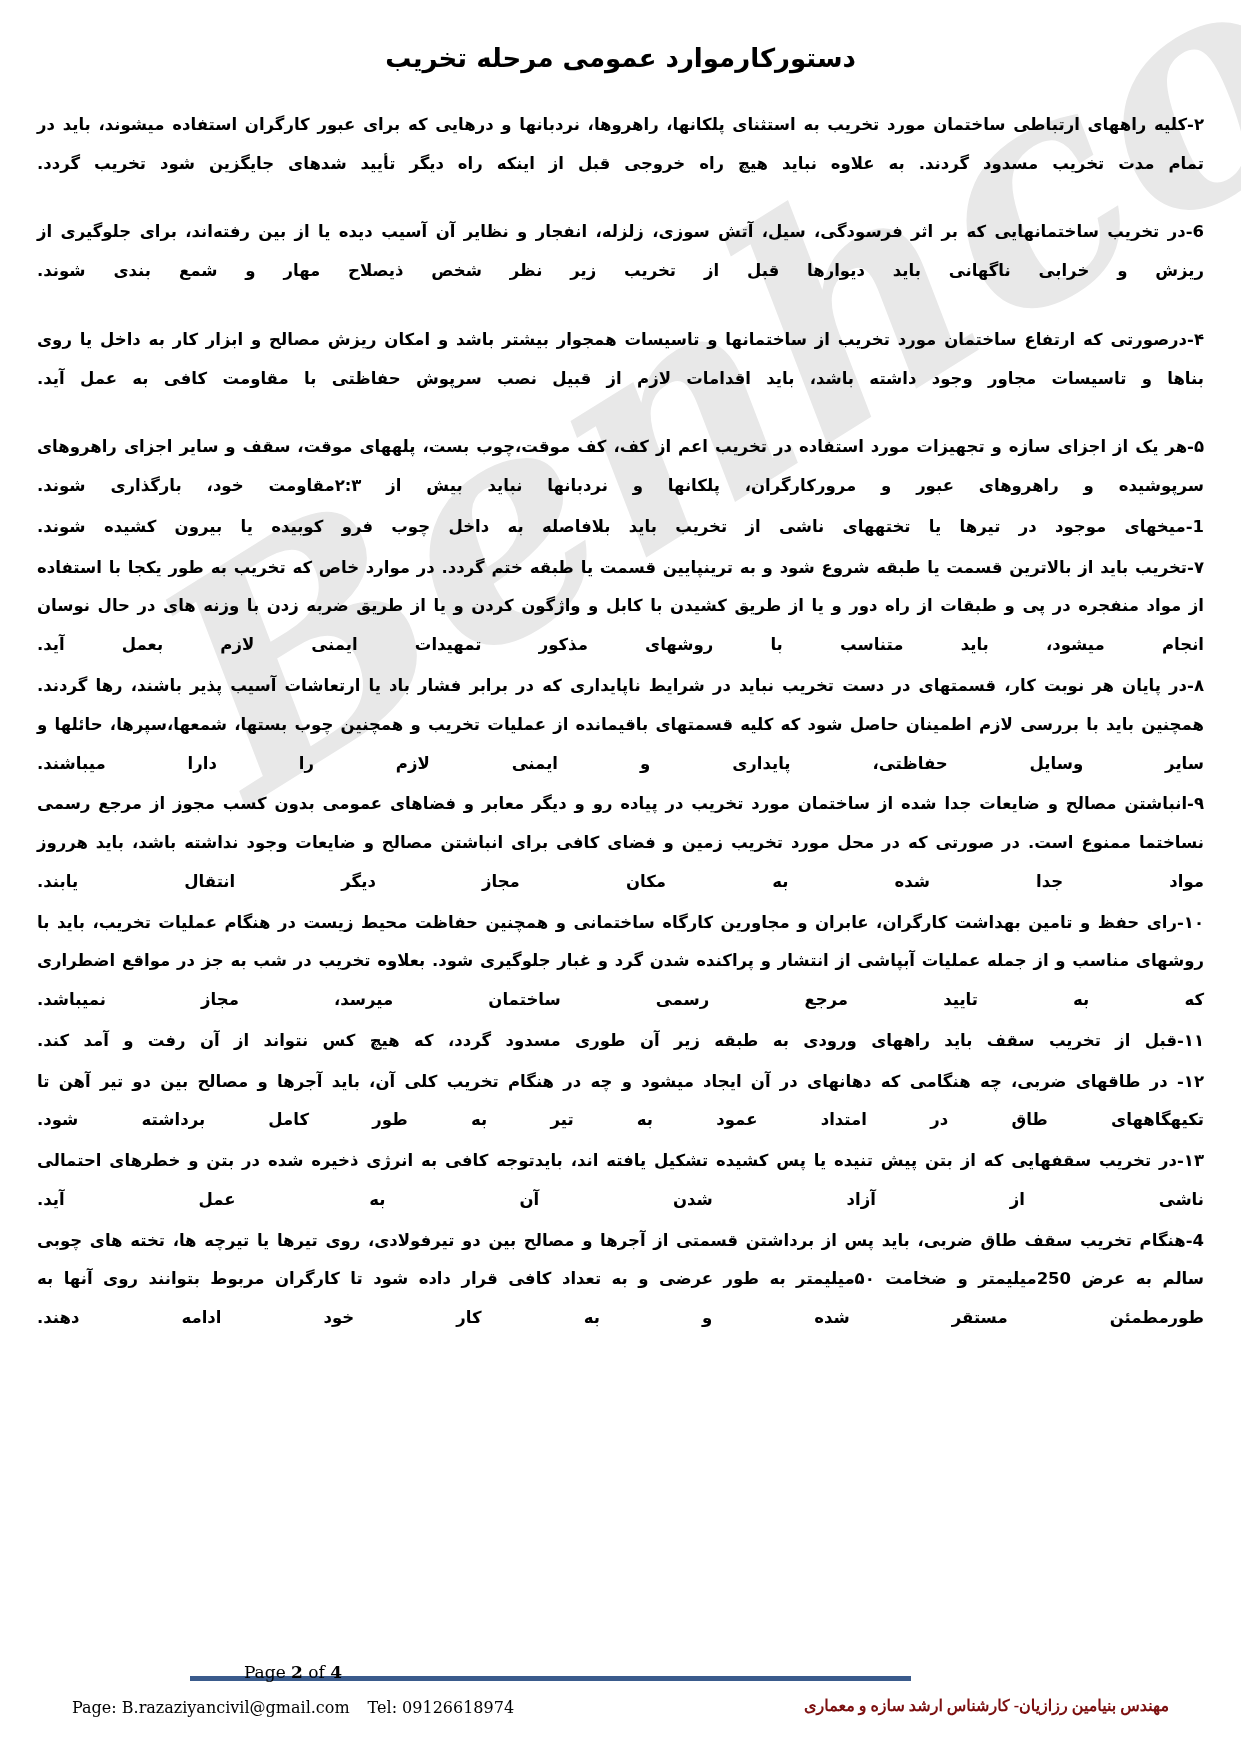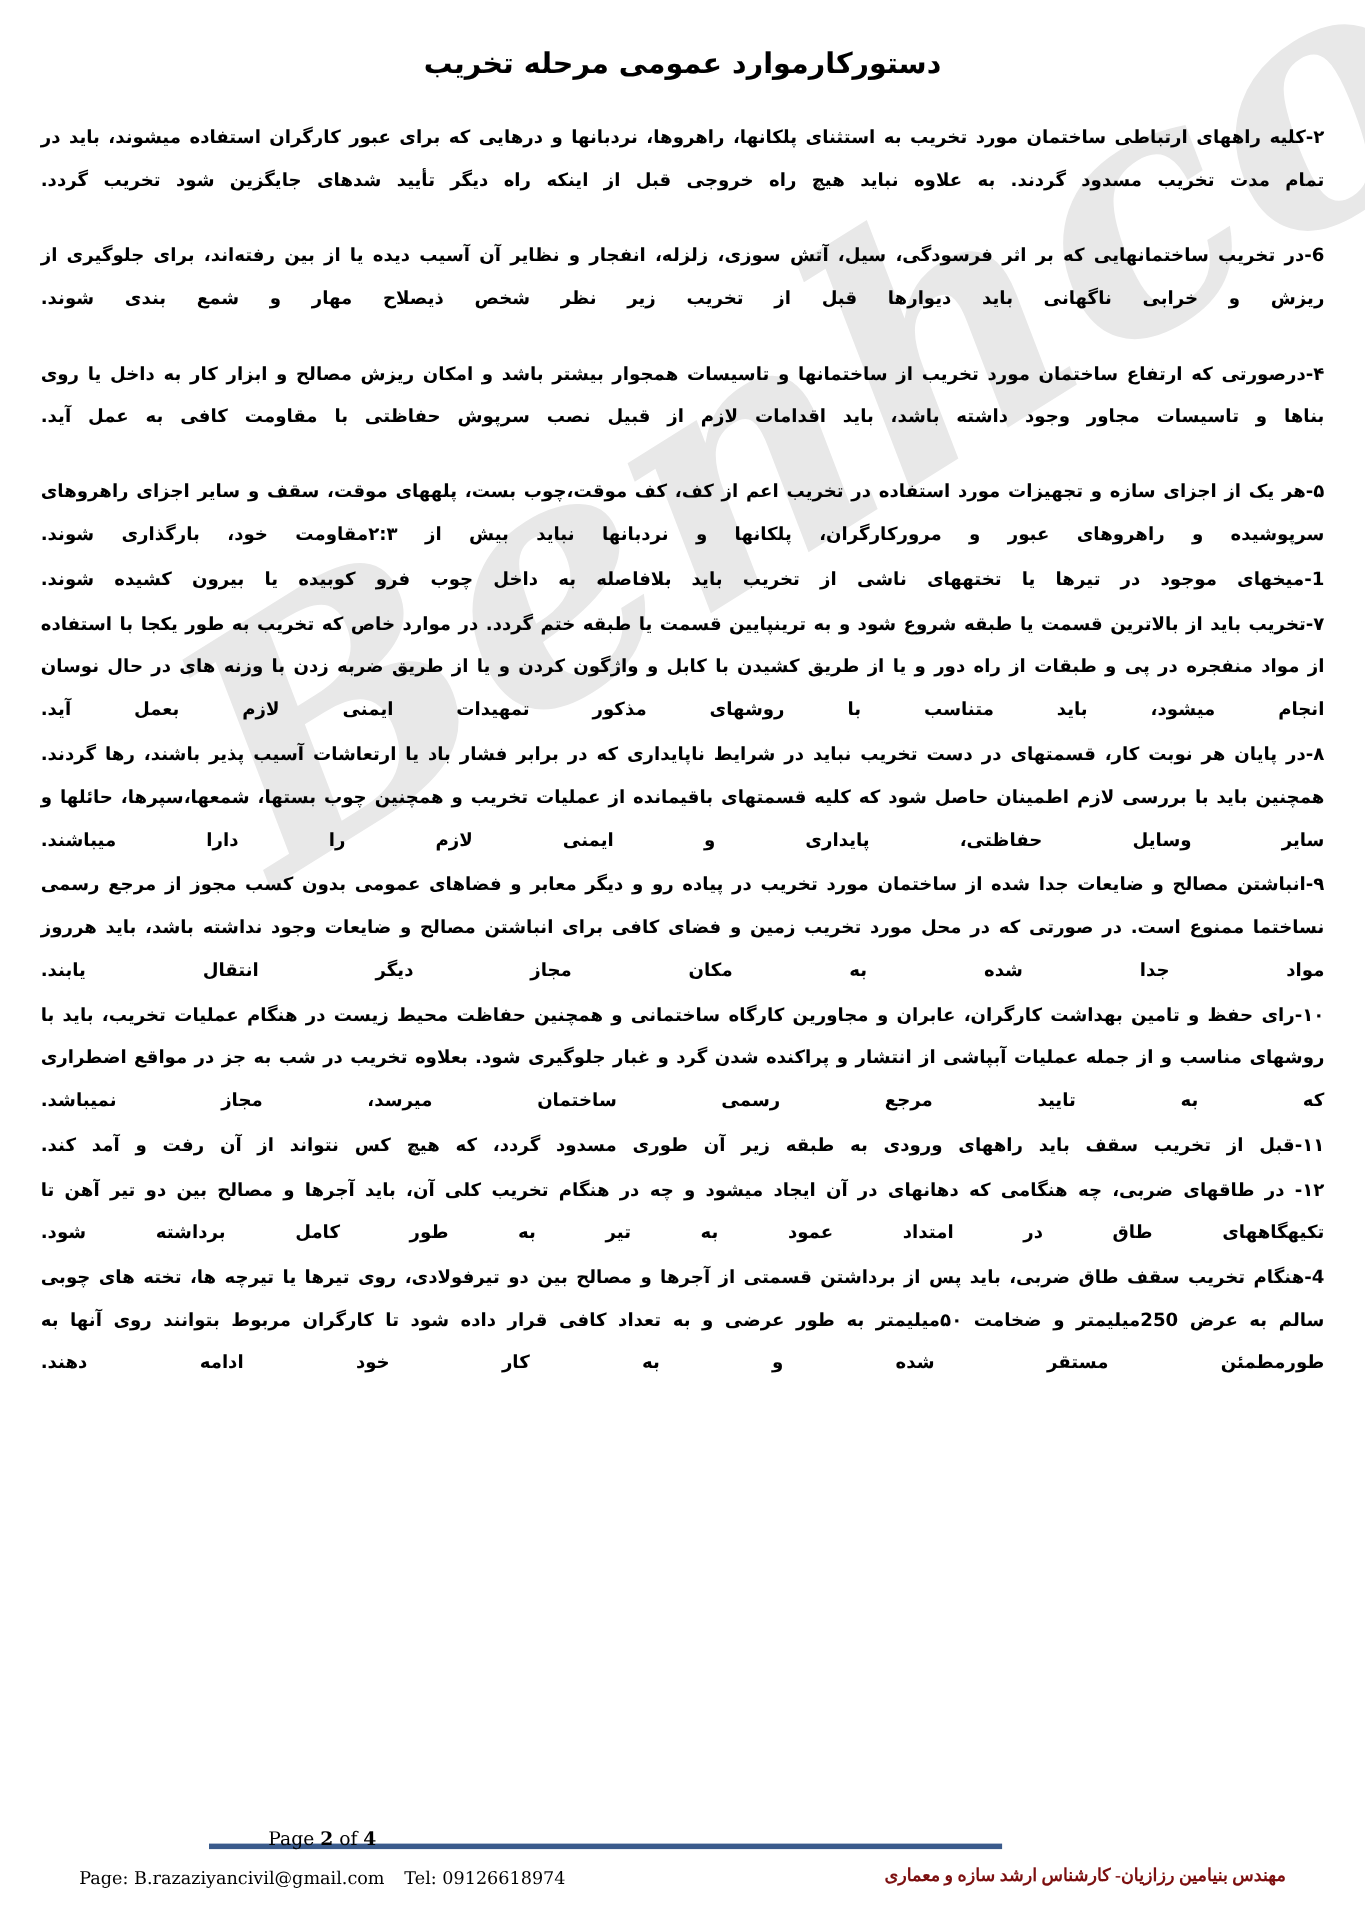--- a/index.html
+++ b/index.html
@@ -163,20 +163,21 @@
       <p class="para gap-before">6-در تخریب ساختمانهایی که بر اثر فرسودگی، سیل، آتش سوزی، زلزله، انفجار و نظایر آن آسیب دیده یا از بین رفته‌اند، برای جلوگیری از ریزش و خرابی ناگهانی باید دیوارها قبل از تخریب زیر نظر شخص ذیصلاح مهار و شمع بندی شوند.</p>
       <p class="para gap-before">۴-درصورتی که ارتفاع ساختمان مورد تخریب از ساختمانها و تاسیسات همجوار بیشتر باشد و امکان ریزش مصالح و ابزار کار به داخل یا روی بناها و تاسیسات مجاور وجود داشته باشد، باید اقدامات لازم از قبیل نصب سرپوش حفاظتی با مقاومت کافی به عمل آید.</p>
       <p class="para gap-before">۵-هر یک از اجزای سازه و تجهیزات مورد استفاده در تخریب اعم از کف، کف موقت،چوب بست، پلههای موقت، سقف و سایر اجزای راهروهای سرپوشیده و راهروهای عبور و مرورکارگران، پلکانها و نردبانها نباید بیش از ۲:۳مقاومت خود، بارگذاری شوند.</p>
       <p class="para">1-میخهای موجود در تیرها یا تختههای ناشی از تخریب باید بلافاصله به داخل چوب فرو کوبیده یا بیرون کشیده شوند.</p>
       <p class="para">۷-تخریب باید از بالاترین قسمت یا طبقه شروع شود و به ترینپایین قسمت یا طبقه ختم گردد. در موارد خاص که تخریب به طور یکجا با استفاده از مواد منفجره در پی و طبقات از راه دور و یا از طریق کشیدن با کابل و واژگون کردن و یا از طریق ضربه زدن با وزنه های در حال نوسان انجام میشود، باید متناسب با روشهای مذکور تمهیدات ایمنی لازم بعمل آید.</p>
       <p class="para">۸-در پایان هر نوبت کار، قسمتهای در دست تخریب نباید در شرایط ناپایداری که در برابر فشار باد یا ارتعاشات آسیب پذیر باشند، رها گردند. همچنین باید با بررسی لازم اطمینان حاصل شود که کلیه قسمتهای باقیمانده از عملیات تخریب و همچنین چوب بستها، شمعها،سپرها، حائلها و سایر وسایل حفاظتی، پایداری و ایمنی لازم را دارا میباشند.</p>
       <p class="para">۹-انباشتن مصالح و ضایعات جدا شده از ساختمان مورد تخریب در پیاده رو و دیگر معابر و فضاهای عمومی بدون کسب مجوز از مرجع رسمی نساختما ممنوع است. در صورتی که در محل مورد تخریب زمین و فضای کافی برای انباشتن مصالح و ضایعات وجود نداشته باشد، باید هرروز مواد جدا شده به مکان مجاز دیگر انتقال یابند.</p>
       <p class="para">۱۰-رای حفظ و تامین بهداشت کارگران، عابران و مجاورین کارگاه ساختمانی و همچنین حفاظت محیط زیست در هنگام عملیات تخریب، باید با روشهای مناسب و از جمله عملیات آبپاشی از انتشار و پراکنده شدن گرد و غبار جلوگیری شود. بعلاوه تخریب در شب به جز در مواقع اضطراری که به تایید مرجع رسمی ساختمان میرسد، مجاز نمیباشد.</p>
       <p class="para">۱۱-قبل از تخریب سقف باید راههای ورودی به طبقه زیر آن طوری مسدود گردد، که هیچ کس نتواند از آن رفت و آمد کند.</p>
       <p class="para">۱۲- در طاقهای ضربی، چه هنگامی که دهانهای در آن ایجاد میشود و چه در هنگام تخریب کلی آن، باید آجرها و مصالح بین دو تیر آهن تا تکیهگاههای طاق در امتداد عمود به تیر به طور کامل برداشته شود.</p>
+      <p class="para">۱۳-در تخریب سقفهایی که از بتن پیش تنیده یا پس کشیده تشکیل یافته اند، بایدتوجه کافی به انرژی ذخیره شده در بتن و خطرهای احتمالی ناشی از آزاد شدن آن به عمل آید.</p>
       <p class="para">4-هنگام تخریب سقف طاق ضربی، باید پس از برداشتن قسمتی از آجرها و مصالح بین دو تیرفولادی، روی تیرها یا تیرچه ها، تخته های چوبی سالم به عرض 250میلیمتر و ضخامت ۵۰میلیمتر به طور عرضی و به تعداد کافی قرار داده شود تا کارگران مربوط بتوانند روی آنها به طورمطمئن مستقر شده و به کار خود ادامه دهند.</p>
     </div>
 
   </div>
 
   <div class="footer-rule" style="background: rgb(58, 91, 140);"></div>
 
   <div class="footer">
     <div class="footer-row">
       <div class="footer-left">

